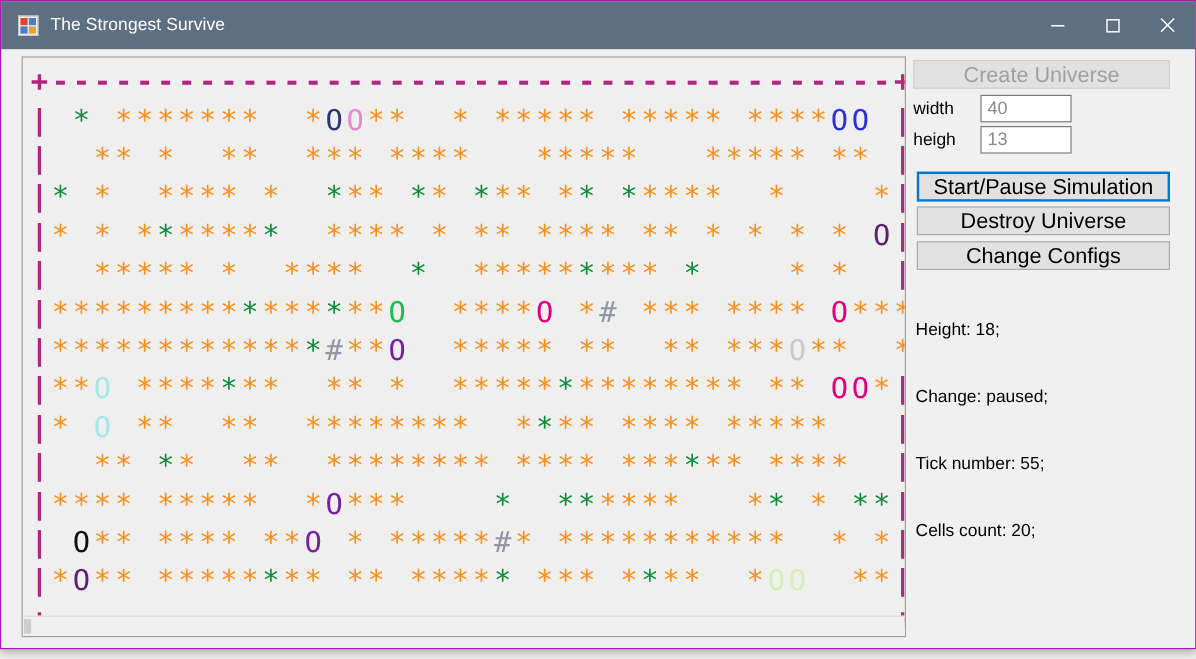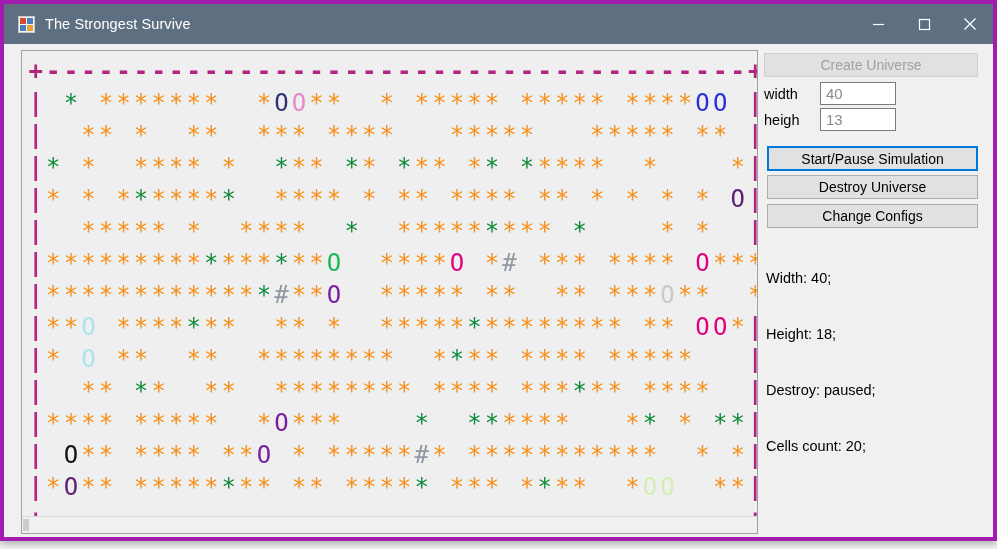--- a/index.html
+++ b/index.html
@@ -5,21 +5,21 @@
   html,body{margin:0;padding:0;}
   body{
     width:997px;height:549px;overflow:hidden;
     background:#f2f2f2;
     font-family:"Liberation Sans", sans-serif;
     -webkit-font-smoothing:antialiased;
   }
   #app-window{
     position:absolute;left:0;top:0;width:997px;height:541px;
     background:#f0f0f0;
-    border:4px solid #a21caf;
+    border:1px solid #a21caf;
     box-sizing:border-box;
     box-shadow:0 3px 7px rgba(0,0,0,.28);
   }
 
   
   #titlebar{
     position:absolute;left:0;top:0;right:0;height:40px;
     background:#5e6f82;
     display:flex;align-items:center;
   }
@@ -91,21 +91,21 @@
     background:#cdcdcd;
   }
 
   
   #control-panel{
     position:absolute;left:760px;top:46px;width:226px;height:484px;
   }
   .ctl-button{
     display:block;width:100%;height:24px;box-sizing:border-box;
     background:#e1e1e1;border:1px solid #adadad;
-    font-family:"Liberation Sans", sans-serif;font-size:14px;color:#000000;
+    font-family:"Liberation Sans", sans-serif;font-size:18px;color:#000000;
     text-align:center;line-height:22px;
     padding:0;margin:0;
   }
   .ctl-button.disabled{color:#a0a0a0;background:#e1e1e1;border-color:#cfcfcf;}
   .ctl-button.focused{
     border:2px solid #0078d7;line-height:20px;background:#e1e1e1;
   }
   #btn-create{position:absolute;left:0;top:3px;width:214px;}
   .field-row{position:absolute;display:flex;align-items:center;}
   #row-width{left:0;top:32px;align-items:center;}
@@ -184,23 +184,23 @@
       <input class="field-input" type="text" value="13" style="">
     </div>
 
     <button id="btn-start" class="ctl-button focused">Start/Pause Simulation</button>
 
     <button id="btn-destroy" class="ctl-button">Destroy Universe</button>
 
     <button id="btn-configs" class="ctl-button">Change Configs</button>
 
     <div id="info-block">
-      <div>Width: 40;</div>
       <div>Height: 18;</div>
-      <div>Destroy: paused;</div>
+      <div>Change: paused;</div>
+      <div>Tick number: 55;</div>
       <div>Cells count: 20;</div>
       
       
       
       
       
       
       
     </div>
 

